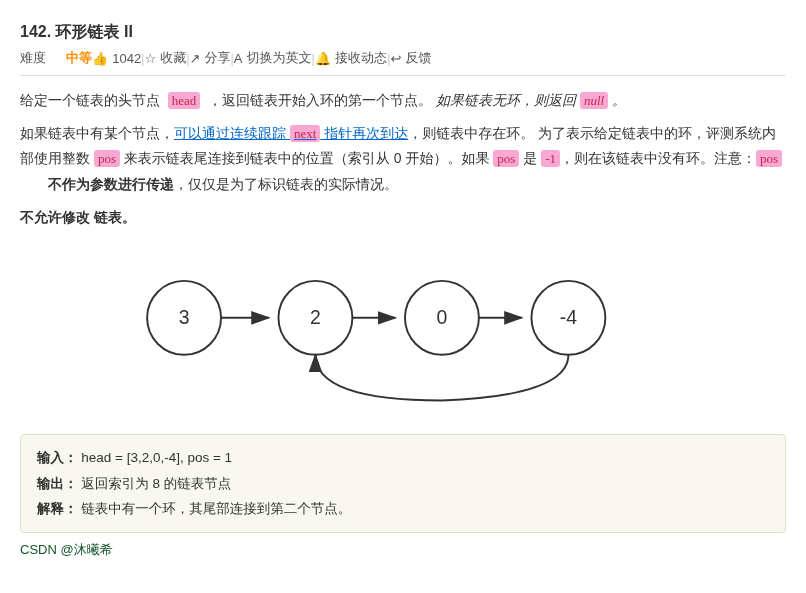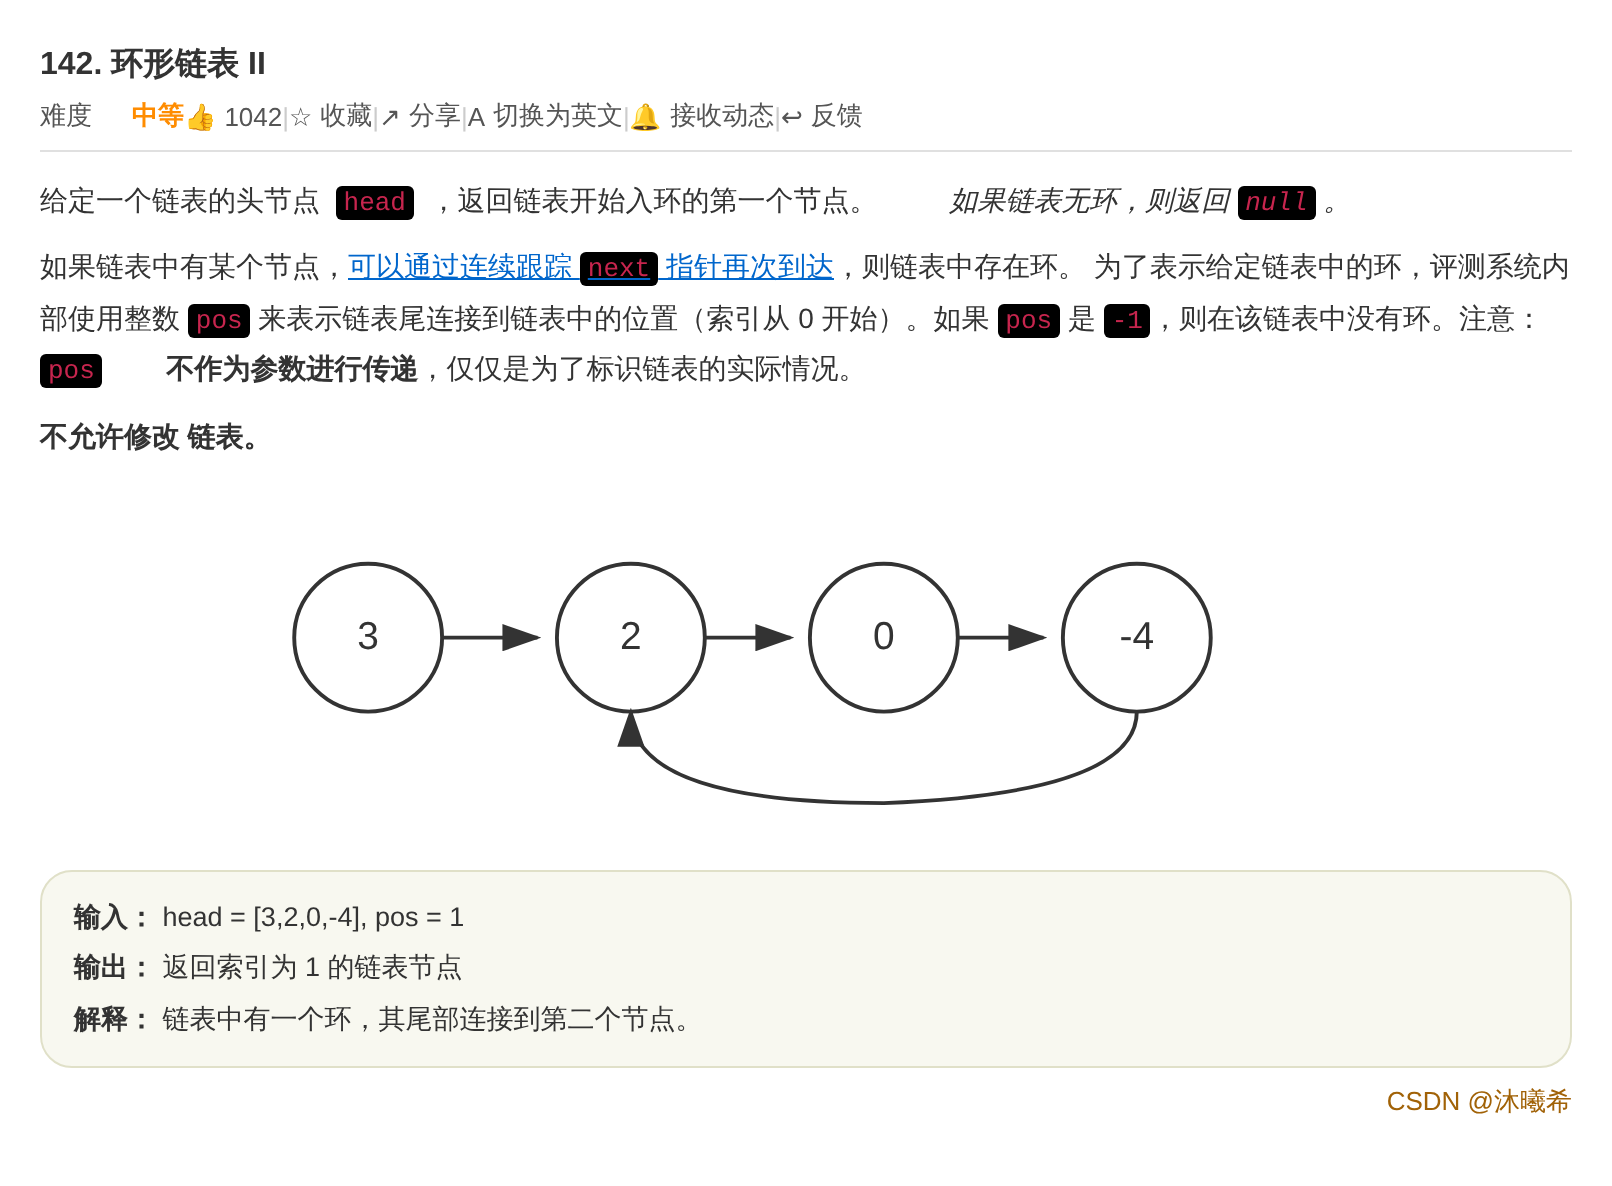--- a/index.html
+++ b/index.html
@@ -53,22 +53,22 @@
     .description {
       font-size: 14px;
       line-height: 1.8;
       margin-bottom: 10px;
       color: #333;
     }
     .description p {
       margin-bottom: 8px;
     }
     .description code, .inline-code {
-      font-family: Liberation Mono, monospace;
-      background: #000000;
+      font-family: Liberation Serif, serif;
+      background: #f9a8d4;
       padding: 1px 4px;
       border-radius: 3px;
       font-size: 13px;
       color: #c7254e;
     }
     .highlight-blue {
       color: #0066cc;
       text-decoration: underline;
     }
     .bold-text { font-weight: bold; margin-left: 28px; }
@@ -88,35 +88,34 @@
       height: 180px;
     }
     .diagram-area svg {
       width: 100%;
       height: 180px;
     }
     
     .io-box {
       background: #f8f8f0;
       border: 1px solid #e0e0c8;
-      border-radius: 16px;
+      border-radius: 4px;
       padding: 10px 16px;
       font-size: 13.5px;
       line-height: 1.9;
       margin-bottom: 6px;
       color: #333;
     }
     .io-box .io-label { font-weight: bold; }
     .footer-brand {
-      text-align: right;
       font-size: 13px;
-      color: #a16207;
+      color: #14532d;
       margin-top: 8px;
     }
-    .italic-text { font-style: italic; margin-left: 32px; }
+    .italic-text { font-style: italic; }
   </style>
 </head>
 <body>
 
 <div class="page-wrapper">
 
   <div class="title-bar">
     <span class="title-text">142. 环形链表 II</span>
   </div>
 
@@ -198,21 +197,21 @@
     </svg>
   </div>
 
   <div class="io-box">
     <div>
       <span class="io-label">输入：</span>
       <span>head = [3,2,0,-4], pos = 1</span>
     </div>
     <div>
       <span class="io-label">输出：</span>
-      <span>返回索引为 1 的链表节点</span>
+      <span>返回索引为 8 的链表节点</span>
     </div>
     <div>
       <span class="io-label">解释：</span>
       <span>链表中有一个环，其尾部连接到第二个节点。</span>
     </div>
   </div>
 
   <div class="footer-brand">CSDN @沐曦希</div>
 </div>
 

